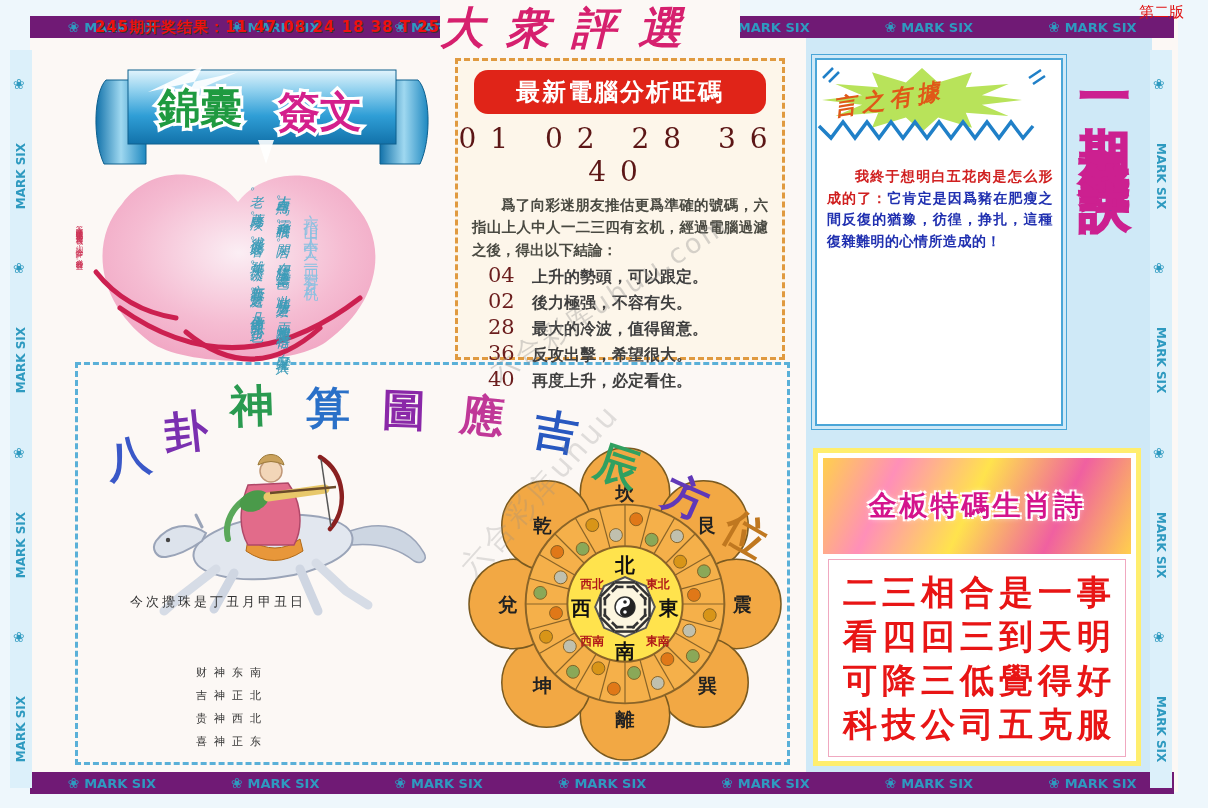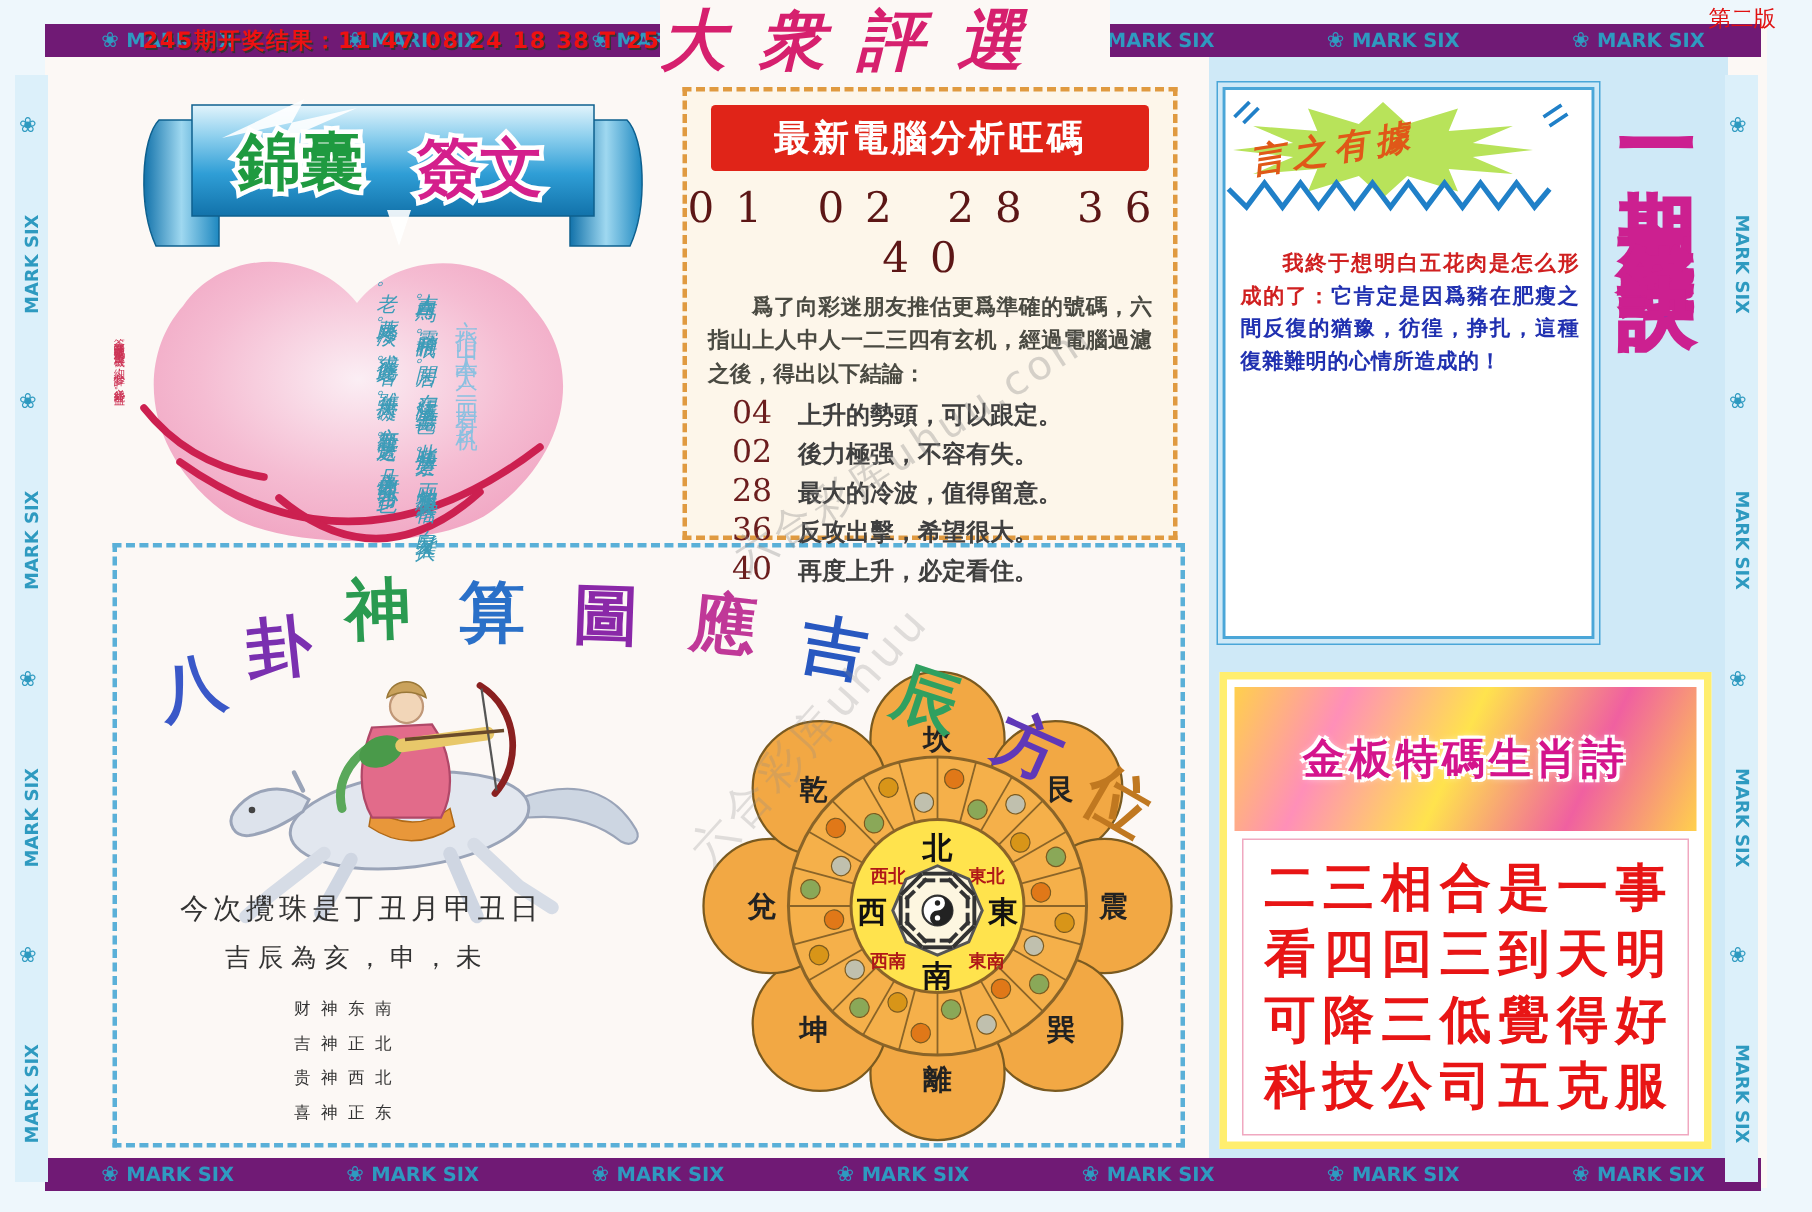--- a/index.html
+++ b/index.html
@@ -37,21 +37,21 @@
              color:#3d9cb8;font-size:13.5px;letter-spacing:2px;line-height:26px;font-style:italic;
              font-family:"DejaVu Serif","Liberation Serif",serif;z-index:3;}
   .sign-side{position:absolute;left:300px;top:202px;height:148px;writing-mode:vertical-rl;
              color:#8cc0e0;font-size:15px;letter-spacing:5.5px;line-height:22px;z-index:3;}
   .sign-tiny{position:absolute;left:74px;top:220px;height:98px;writing-mode:vertical-rl;
              color:#cc3355;font-size:7.5px;letter-spacing:1px;line-height:11px;z-index:3;}
 
   
   .analysis{position:absolute;left:455px;top:58px;width:330px;height:302px;background:#fdf6ea;
             border:3px dashed #e09a40;box-sizing:border-box;z-index:2;}
-  .a-header{margin:9px 16px 6px 16px;background:#e02418;border-radius:3px;color:#fff;font-weight:bold;
+  .a-header{margin:9px 16px 6px 16px;background:#e02418;border-radius:14px;color:#fff;font-weight:bold;
             font-size:24px;text-align:center;letter-spacing:2px;padding:6px 0;}
   .a-numbers{text-align:center;color:#5c1616;font-size:28px;letter-spacing:14px;margin:8px 0 6px 0;
              font-family:"DejaVu Serif","Liberation Serif",serif;}
   .a-intro{margin:2px 14px;color:#4a4a42;font-weight:bold;font-size:14.5px;line-height:1.55;
            text-align:justify;text-indent:2em;}
   .a-items{margin:2px 14px 0 30px;}
   .a-row{display:flex;align-items:baseline;line-height:24px;}
   .a-num{width:44px;color:#6b1d1d;font-size:21px;font-family:"DejaVu Serif","Liberation Serif",serif;}
   .a-text{color:#3f3f3f;font-weight:bold;font-size:16px;}
 
@@ -71,21 +71,21 @@
   .win{position:absolute;left:1072px;top:70px;height:356px;writing-mode:vertical-rl;z-index:2;
        color:#3b55cc;font-size:50px;font-weight:bold;letter-spacing:18px;
        -webkit-text-stroke:2.5px #cc2090;font-family:"DejaVu Serif","Liberation Serif",serif;}
 
   
   .board{position:absolute;left:75px;top:362px;width:715px;height:403px;border:3px dashed #5ab0d8;
          box-sizing:border-box;z-index:1;}
   .arc-char{position:absolute;font-size:44px;font-weight:bold;z-index:2;
             font-family:"DejaVu Serif","Liberation Serif",serif;}
   .horse{position:absolute;left:40px;top:62px;}
-  .draw1{position:absolute;left:42px;top:228px;color:#333;font-size:19px;letter-spacing:3px;
+  .draw1{position:absolute;left:52px;top:228px;color:#333;font-size:13px;letter-spacing:3px;
          font-family:"DejaVu Serif","Liberation Serif",serif;}
   .draw2{position:absolute;left:72px;top:262px;color:#333;font-size:17px;letter-spacing:5px;
          font-family:"DejaVu Serif","Liberation Serif",serif;}
   .gods{position:absolute;left:118px;top:296px;color:#333;font-size:11px;letter-spacing:7px;
         line-height:23px;font-family:"DejaVu Serif","Liberation Serif",serif;}
   .bagua{position:absolute;left:388px;top:80px;}
 
   
   .zodiac{position:absolute;left:813px;top:448px;width:328px;height:318px;background:#fff;
           border:5px solid #ffee6e;box-sizing:border-box;z-index:2;}
@@ -262,21 +262,20 @@
       <ellipse cx="136" cy="74" rx="15" ry="10" fill="#4a9a4a" transform="rotate(-22 136 74)"></ellipse>
       <path d="M150,70 L207,62" stroke="#e8c86a" stroke-width="9" stroke-linecap="round"></path>
       <circle cx="153" cy="44" r="11" fill="#f2d6b8" stroke="#c09878" stroke-width="1.5"></circle>
       <path d="M140,38 C143,24 163,24 166,38 Q153,31 140,38 Z" fill="#caa25c" stroke="#9a7838" stroke-width="1"></path>
       <path d="M202,30 C228,46 230,82 212,102" fill="none" stroke="#8a2020" stroke-width="4.5" stroke-linecap="round"></path>
       <line x1="203" y1="32" x2="213" y2="100" stroke="#555" stroke-width="1.5"></line>
       <line x1="152" y1="66" x2="218" y2="60" stroke="#6a4a2a" stroke-width="2.5"></line>
     </svg>
 
     <div class="draw1">今次攪珠是丁丑月甲丑日</div>
-    <div class="draw2">吉辰為亥，申，未</div>
     <div class="gods">
       <div>财神东南</div>
       <div>吉神正北</div>
       <div>贵神西北</div>
       <div>喜神正东</div>
     </div>
 
     <svg class="bagua" width="318" height="318" viewBox="0 0 320 320">
       <g fill="#f2a844" stroke="#7a5a20" stroke-width="1.5">
         <circle cx="160" cy="48" r="45"></circle>

